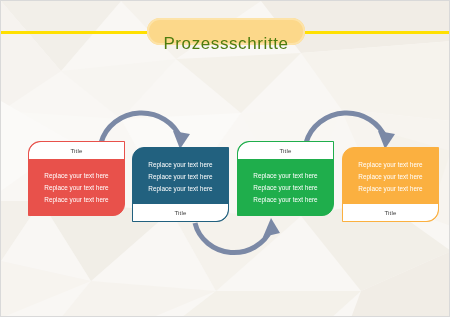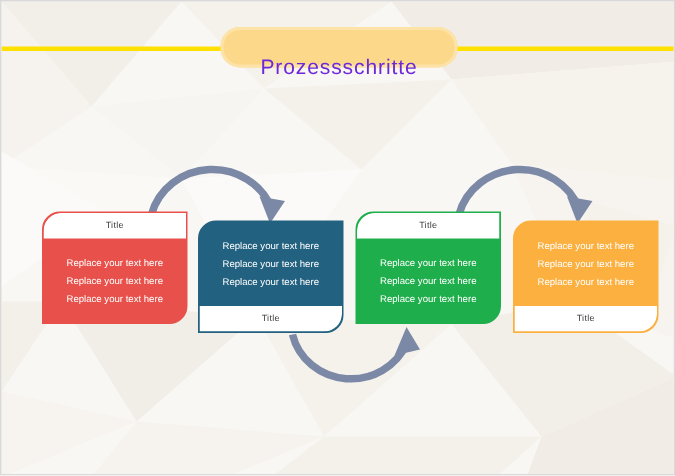--- a/index.html
+++ b/index.html
@@ -45,22 +45,22 @@
     height: 27px;
     background: #fcd88a;
     border-radius: 13px 13px 13px 13px;
     z-index: 2;
     display: flex;
     align-items: center;
     justify-content: center;
     box-shadow: inset 0 0 0 2px #fde3a8;
   }
   #banner-label {
-    color: #6d28d9;
-    font-size: 14px;
+    color: #4d7c0f;
+    font-size: 17px;
     letter-spacing: 0.6px;
     white-space: nowrap;
     margin-top: 24px;
   }
   #arrows {
     position: absolute;
     left: 0; top: 0;
     width: 450px; height: 317px;
     z-index: 3;
     pointer-events: none;

